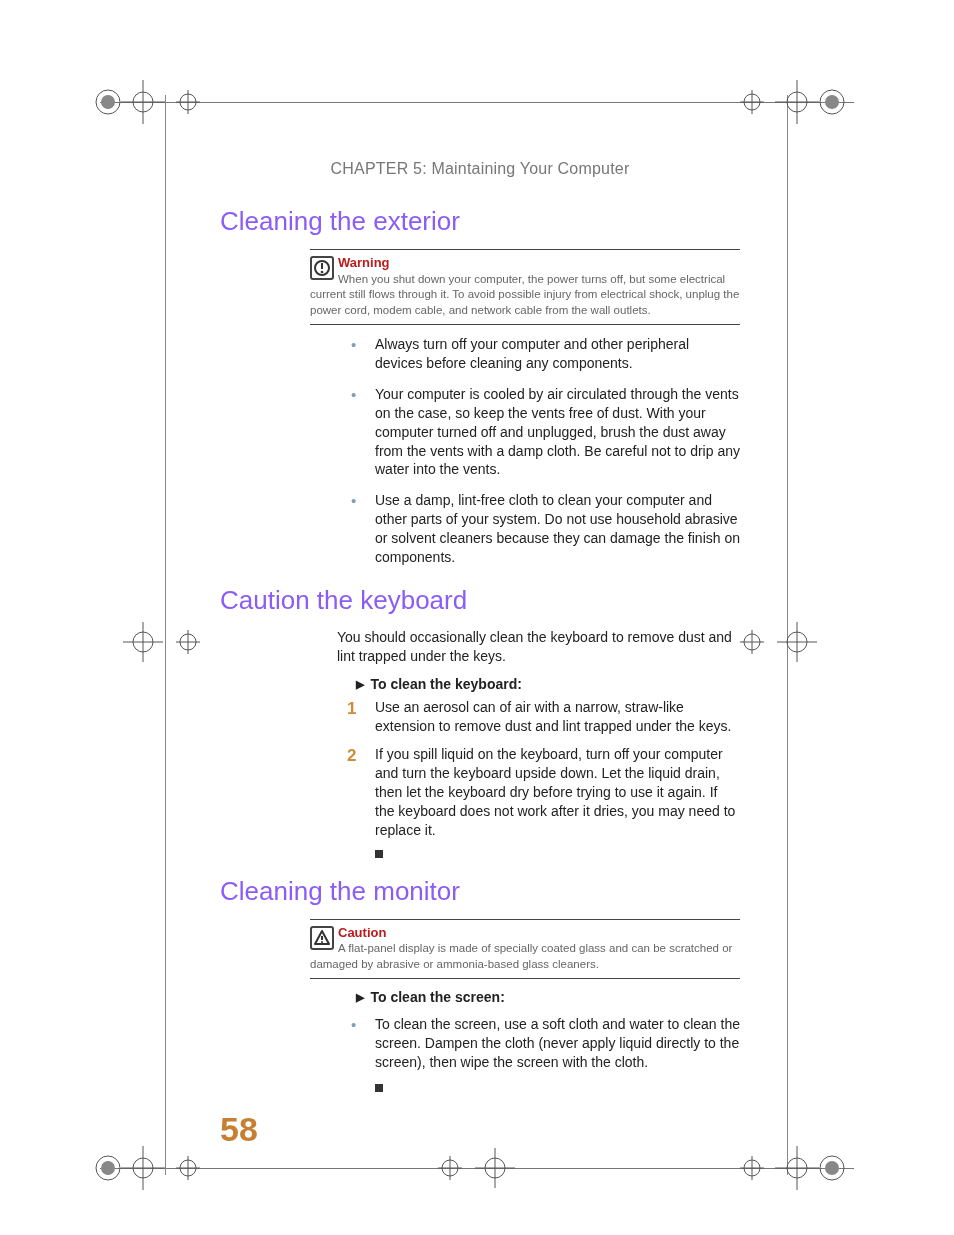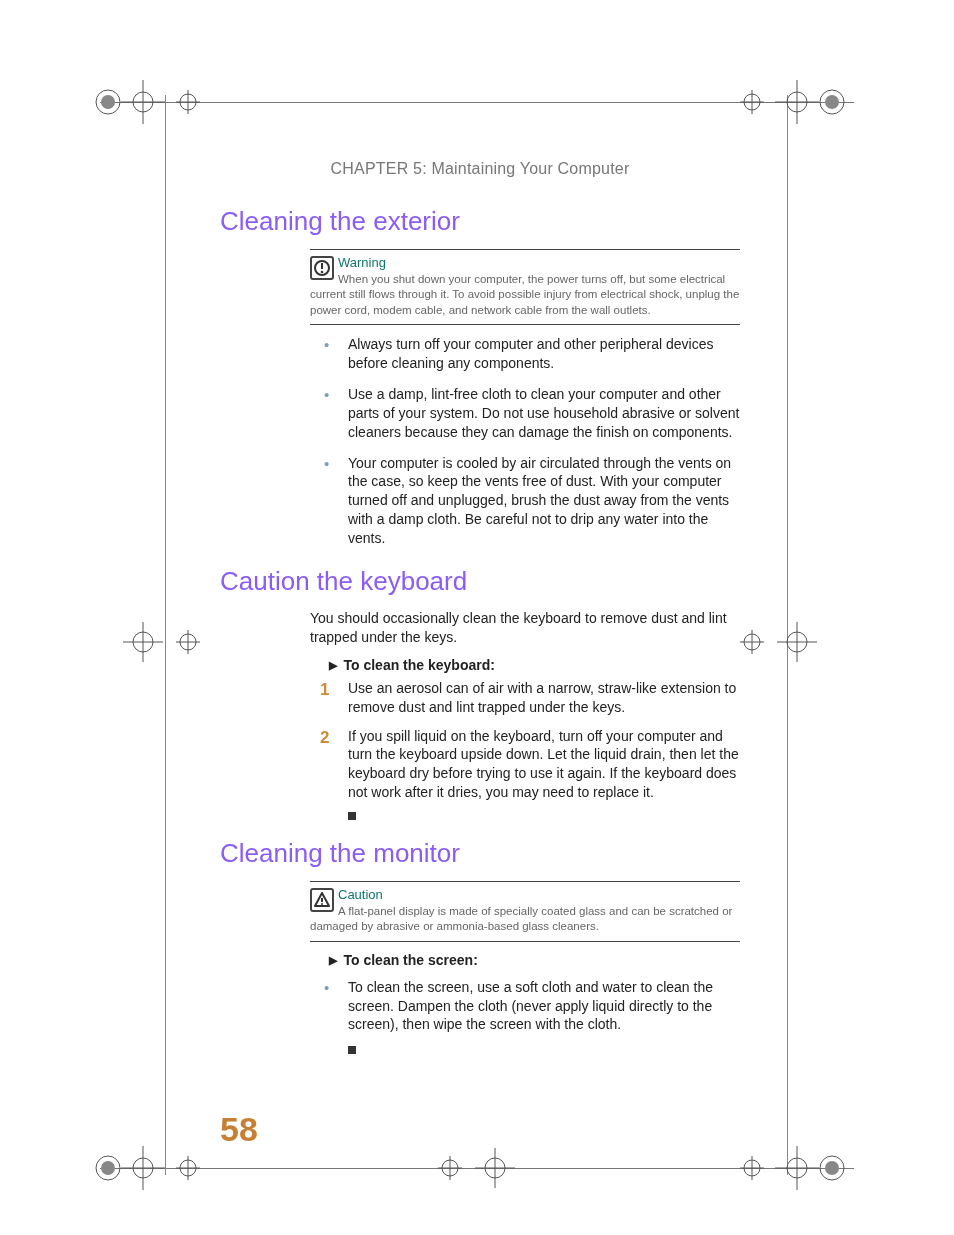--- a/index.html
+++ b/index.html
@@ -52,27 +52,27 @@
     height: 24px;
     border: 2px solid #444;
     border-radius: 3px;
     position: relative;
     margin-right: 4px;
     margin-top: 2px;
     float: left;
   }
   .callout .icon-box svg { position:absolute; left:1px; top:1px; }
   .callout-title {
-    font-weight: normal;
-    color: #0f766e;
+    font-weight: bold;
+    color: #b91c1c;
     font-size: 13px;
     display: inline;
   }
   .callout-body { display: inline; }
-  .body-indent { margin-left: 90px; }
+  .body-indent { margin-left: 117px; }
   ul.bullets { list-style: none; margin-top: 10px; }
   ul.bullets > li {
     position: relative;
     padding-left: 38px;
     font-size: 14px;
     color: #222;
     line-height: 1.35;
     margin-bottom: 12px;
     font-family: Verdana, "Segoe UI", Arial, sans-serif;
   }
@@ -251,22 +251,22 @@
         </svg>
     </span>
     <span class="callout-title">Warning</span><br>
     <span class="callout-body">When you shut down your computer, the power turns off, but some electrical current still flows through it. To avoid possible injury from electrical shock, unplug the power cord, modem cable, and network cable from the wall outlets.</span>
     <div style="clear:both"></div>
   </div>
 
   <div class="body-indent">
     <ul class="bullets">
       <li>Always turn off your computer and other peripheral devices before cleaning any components.</li>
+      <li>Your computer is cooled by air circulated through the vents on the case, so keep the vents free of dust. With your computer turned off and unplugged, brush the dust away from the vents with a damp cloth. Be careful not to drip any water into the vents.</li>
       <li>Use a damp, lint-free cloth to clean your computer and other parts of your system. Do not use household abrasive or solvent cleaners because they can damage the finish on components.</li>
-      <li>Your computer is cooled by air circulated through the vents on the case, so keep the vents free of dust. With your computer turned off and unplugged, brush the dust away from the vents with a damp cloth. Be careful not to drip any water into the vents.</li>
     </ul>
   </div>
 
   <h2 class="section-title" style="margin-top:18px">Caution the keyboard</h2>
 
   <div class="body-indent">
     <div class="para">You should occasionally clean the keyboard to remove dust and lint trapped under the keys.</div>
     <div class="proc-head">To clean the keyboard:</div>
     <ol class="steps">
       <li><span class="step-num">1</span><span>Use an aerosol can of air with a narrow, straw-like extension to remove dust and lint trapped under the keys.</span></li>

